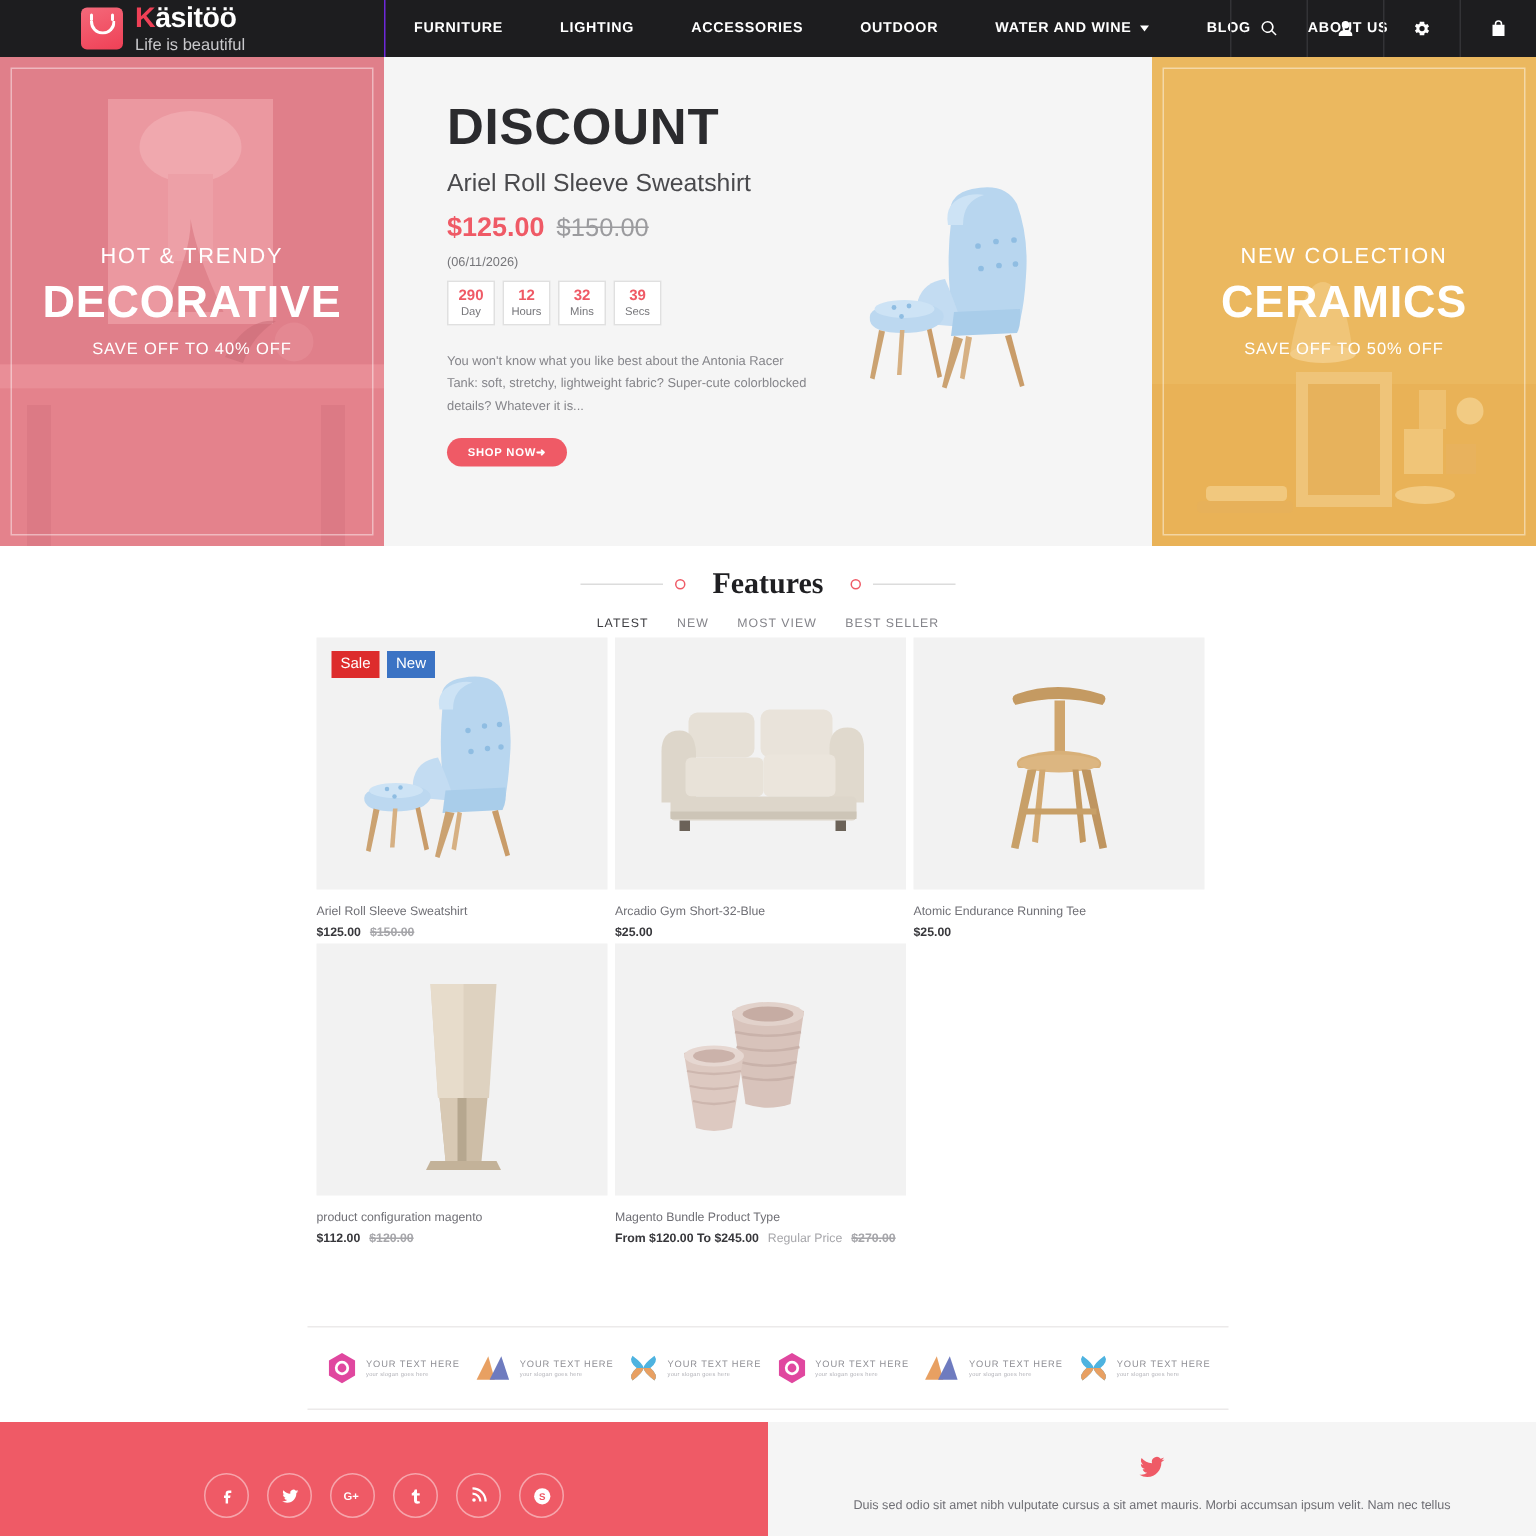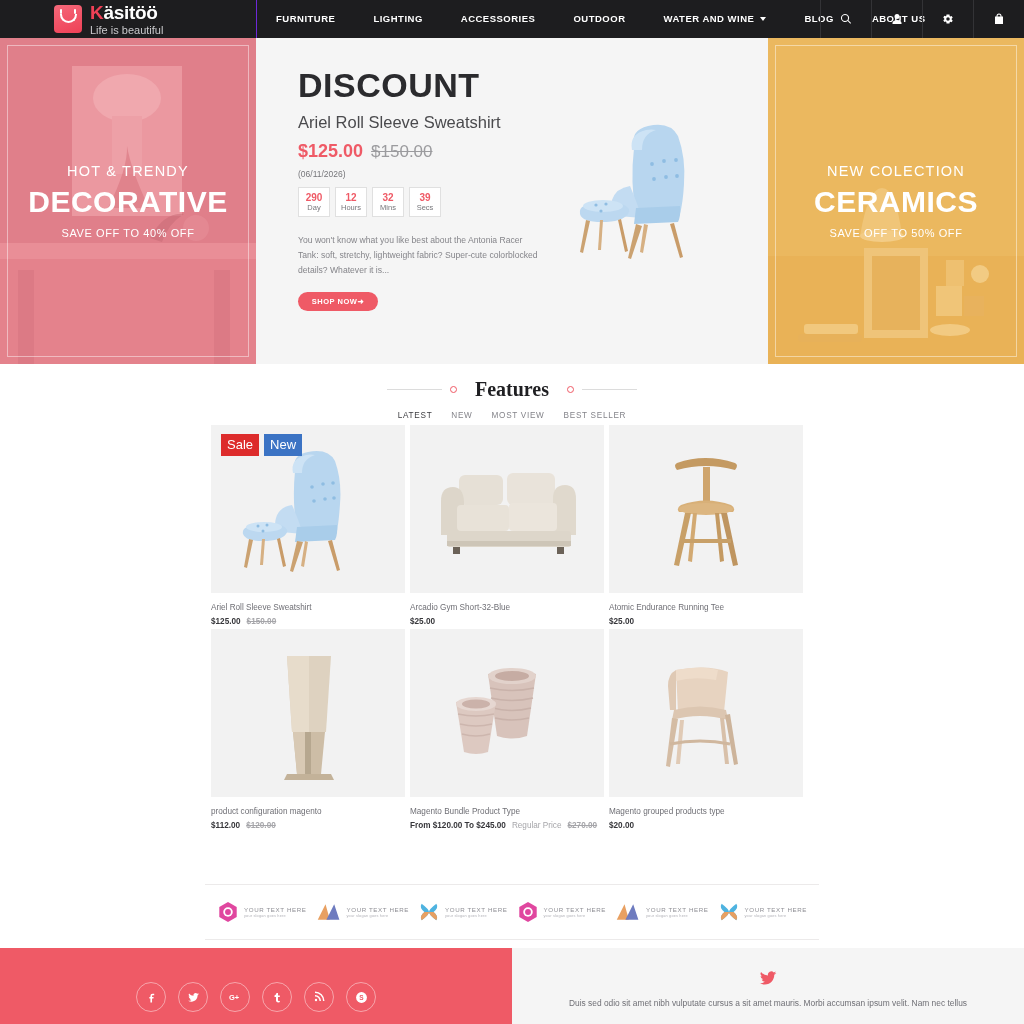--- a/index.html
+++ b/index.html
@@ -102,21 +102,21 @@
   .feat-tab { font-size: 8.2px; color: #84848a; letter-spacing: 0.7px; cursor: pointer; }
   .feat-tab.active { color: #3c3c40; }
 
   .grid { position: absolute; top: 425px; left: 211px; width: 592px; display: flex; flex-wrap: wrap; gap: 3px 5px; }
   .card { width: 194px; }
   .card-img {
     position: relative; width: 194px; height: 168px; background: #f2f2f2;
     display: flex; align-items: center; justify-content: center; overflow: hidden;
   }
   .badges { position: absolute; top: 9px; left: 10px; display: flex; gap: 5px; }
-  .badge { font-size: 13px; color: #fff; padding: 2px 6px; line-height: 1.4; }
+  .badge { font-size: 10px; color: #fff; padding: 2px 6px; line-height: 1.4; }
   .badge-sale { background: #dd2c2c; }
   .badge-new { background: #3b73c4; }
   .card-name { font-size: 8.2px; color: #6f6f75; margin-top: 10px; }
   .card-price { font-size: 8.2px; font-weight: bold; color: #37373b; margin-top: 5px; display: flex; align-items: baseline; gap: 6px; flex-wrap: wrap; }
   .card-price .old { color: #a6a6aa; text-decoration: line-through; font-weight: bold; }
   .card-price .lbl { color: #a6a6aa; font-weight: normal; }
 
   
   .brands {
     position: absolute; top: 884px; left: 205px; width: 614px; height: 56px;
@@ -447,39 +447,20 @@
         </svg>
       </div>
       <div class="card-name">Magento Bundle Product Type</div>
       <div class="card-price">
         <span>From $120.00 To $245.00</span>
           <span class="lbl">Regular Price</span>
           <span class="old">$270.00</span>
       </div>
     </div>
 
-    <div class="card">
-      <div class="card-img">
-        <svg width="140" height="130" viewBox="0 0 140 130">
-          <path d="M40 22 q32 -6 52 2 l-4 40 q-24 -6 -46 0z" fill="#e7d3c0"></path>
-          <path d="M40 22 q26 -5 42 0 l-2 10 q-22 -4 -40 1z" fill="#eedcca"></path>
-          <path d="M38 62 q26 -7 52 0 l2 10 q-28 -8 -56 0z" fill="#dcc6b1"></path>
-          <path d="M36 70 l-6 48 4 1 8 -48z" fill="#d4bca4"></path>
-          <path d="M94 66 l8 50 -4 1 -9 -50z" fill="#cdb49b"></path>
-          <path d="M44 72 l-4 44 4 0 4 -44z" fill="#e0cab5"></path>
-          <path d="M88 70 l5 46 -4 0 -5 -46z" fill="#d8c0a9"></path>
-          <path d="M34 96 q30 -6 60 0" stroke="#d0b79e" stroke-width="3" fill="none"></path>
-          <path d="M40 22 q-8 4 -8 16 l2 24 6 0z" fill="#dfc9b4"></path>
-        </svg>
-      </div>
-      <div class="card-name">Magento grouped products type</div>
-      <div class="card-price">
-          <span>$20.00</span>
-        </div>
-    </div>
   </div>
 
   <div class="brands">
 
     <div class="brand">
       <svg width="22" height="22" viewBox="0 0 24 24">
         <path d="M12 1l9.5 5.5v11L12 23 2.5 17.5v-11z" fill="#e0479f"></path>
         <circle cx="12" cy="12" r="5.2" fill="#fff"></circle>
           <circle cx="12" cy="12" r="3.2" fill="#e0479f"></circle>
       </svg>

